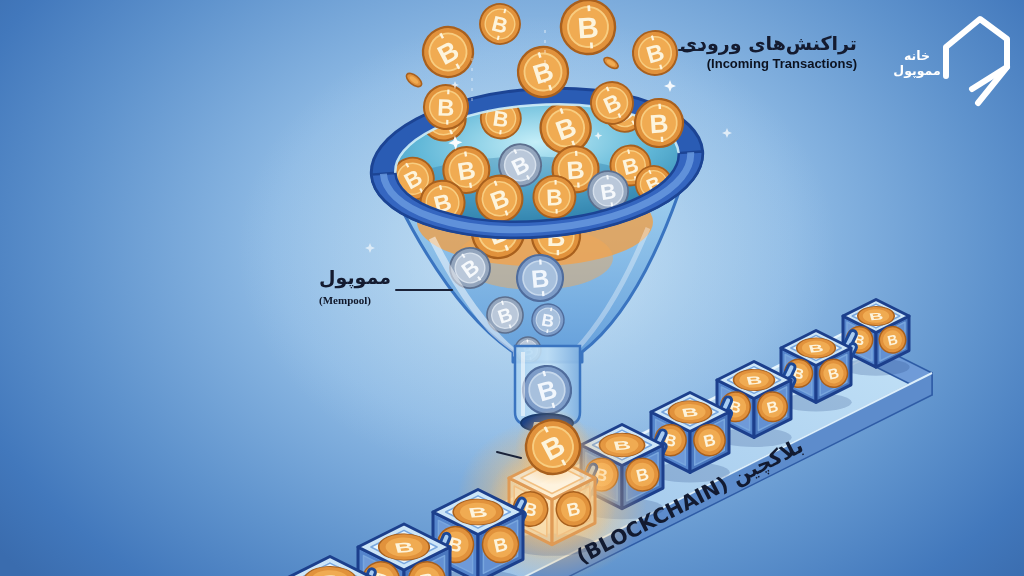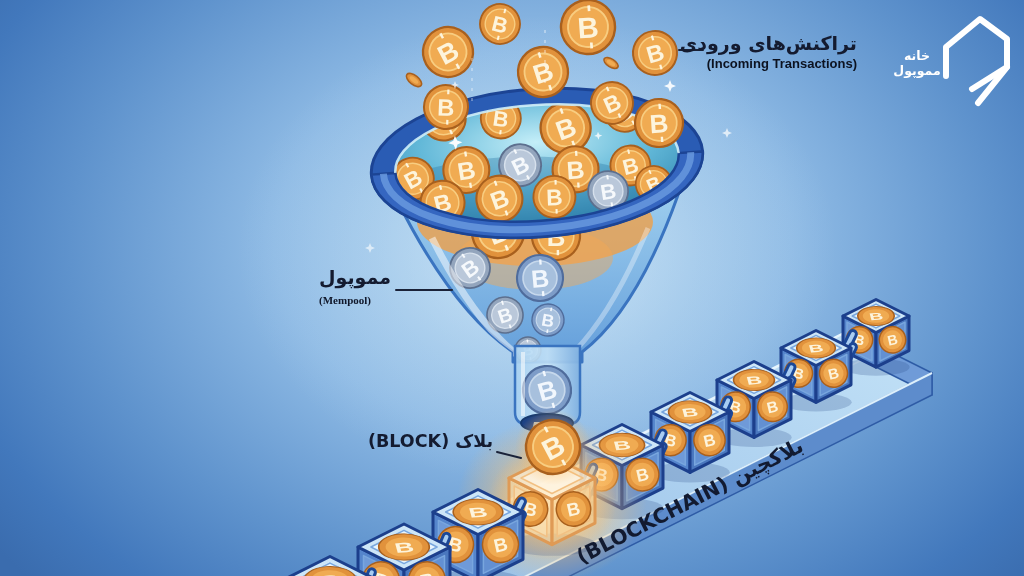--- a/index.html
+++ b/index.html
@@ -696,21 +696,20 @@
   <div class="label label-incoming" dir="rtl">
     <div class="fa">تراکنش‌های ورودی</div>
     <div class="en" dir="ltr">(Incoming Transactions)</div>
   </div>
 
   <div class="label label-mempool" dir="rtl">
     <div class="fa">مموپول</div>
     <div class="en" dir="ltr">(Mempool)</div>
   </div>
 
-  <div class="label label-block">بلاک (BLOCK)</div>
 
   <div class="label label-blockchain">بلاکچین (BLOCKCHAIN)</div>
 
   <div class="logo">
     <svg width="82" height="100" viewBox="0 0 82 100">
       <path d="M14 68 L14 39 L48 11 L75 31 L75 59 L40 81" fill="none" stroke="#ffffff" stroke-width="6" stroke-linejoin="round" stroke-linecap="round"></path>
       <path d="M75 59 L46 95" fill="none" stroke="#ffffff" stroke-width="6" stroke-linecap="round"></path>
     </svg>
     <div class="logo-text">
       <span>خانه</span><br>

